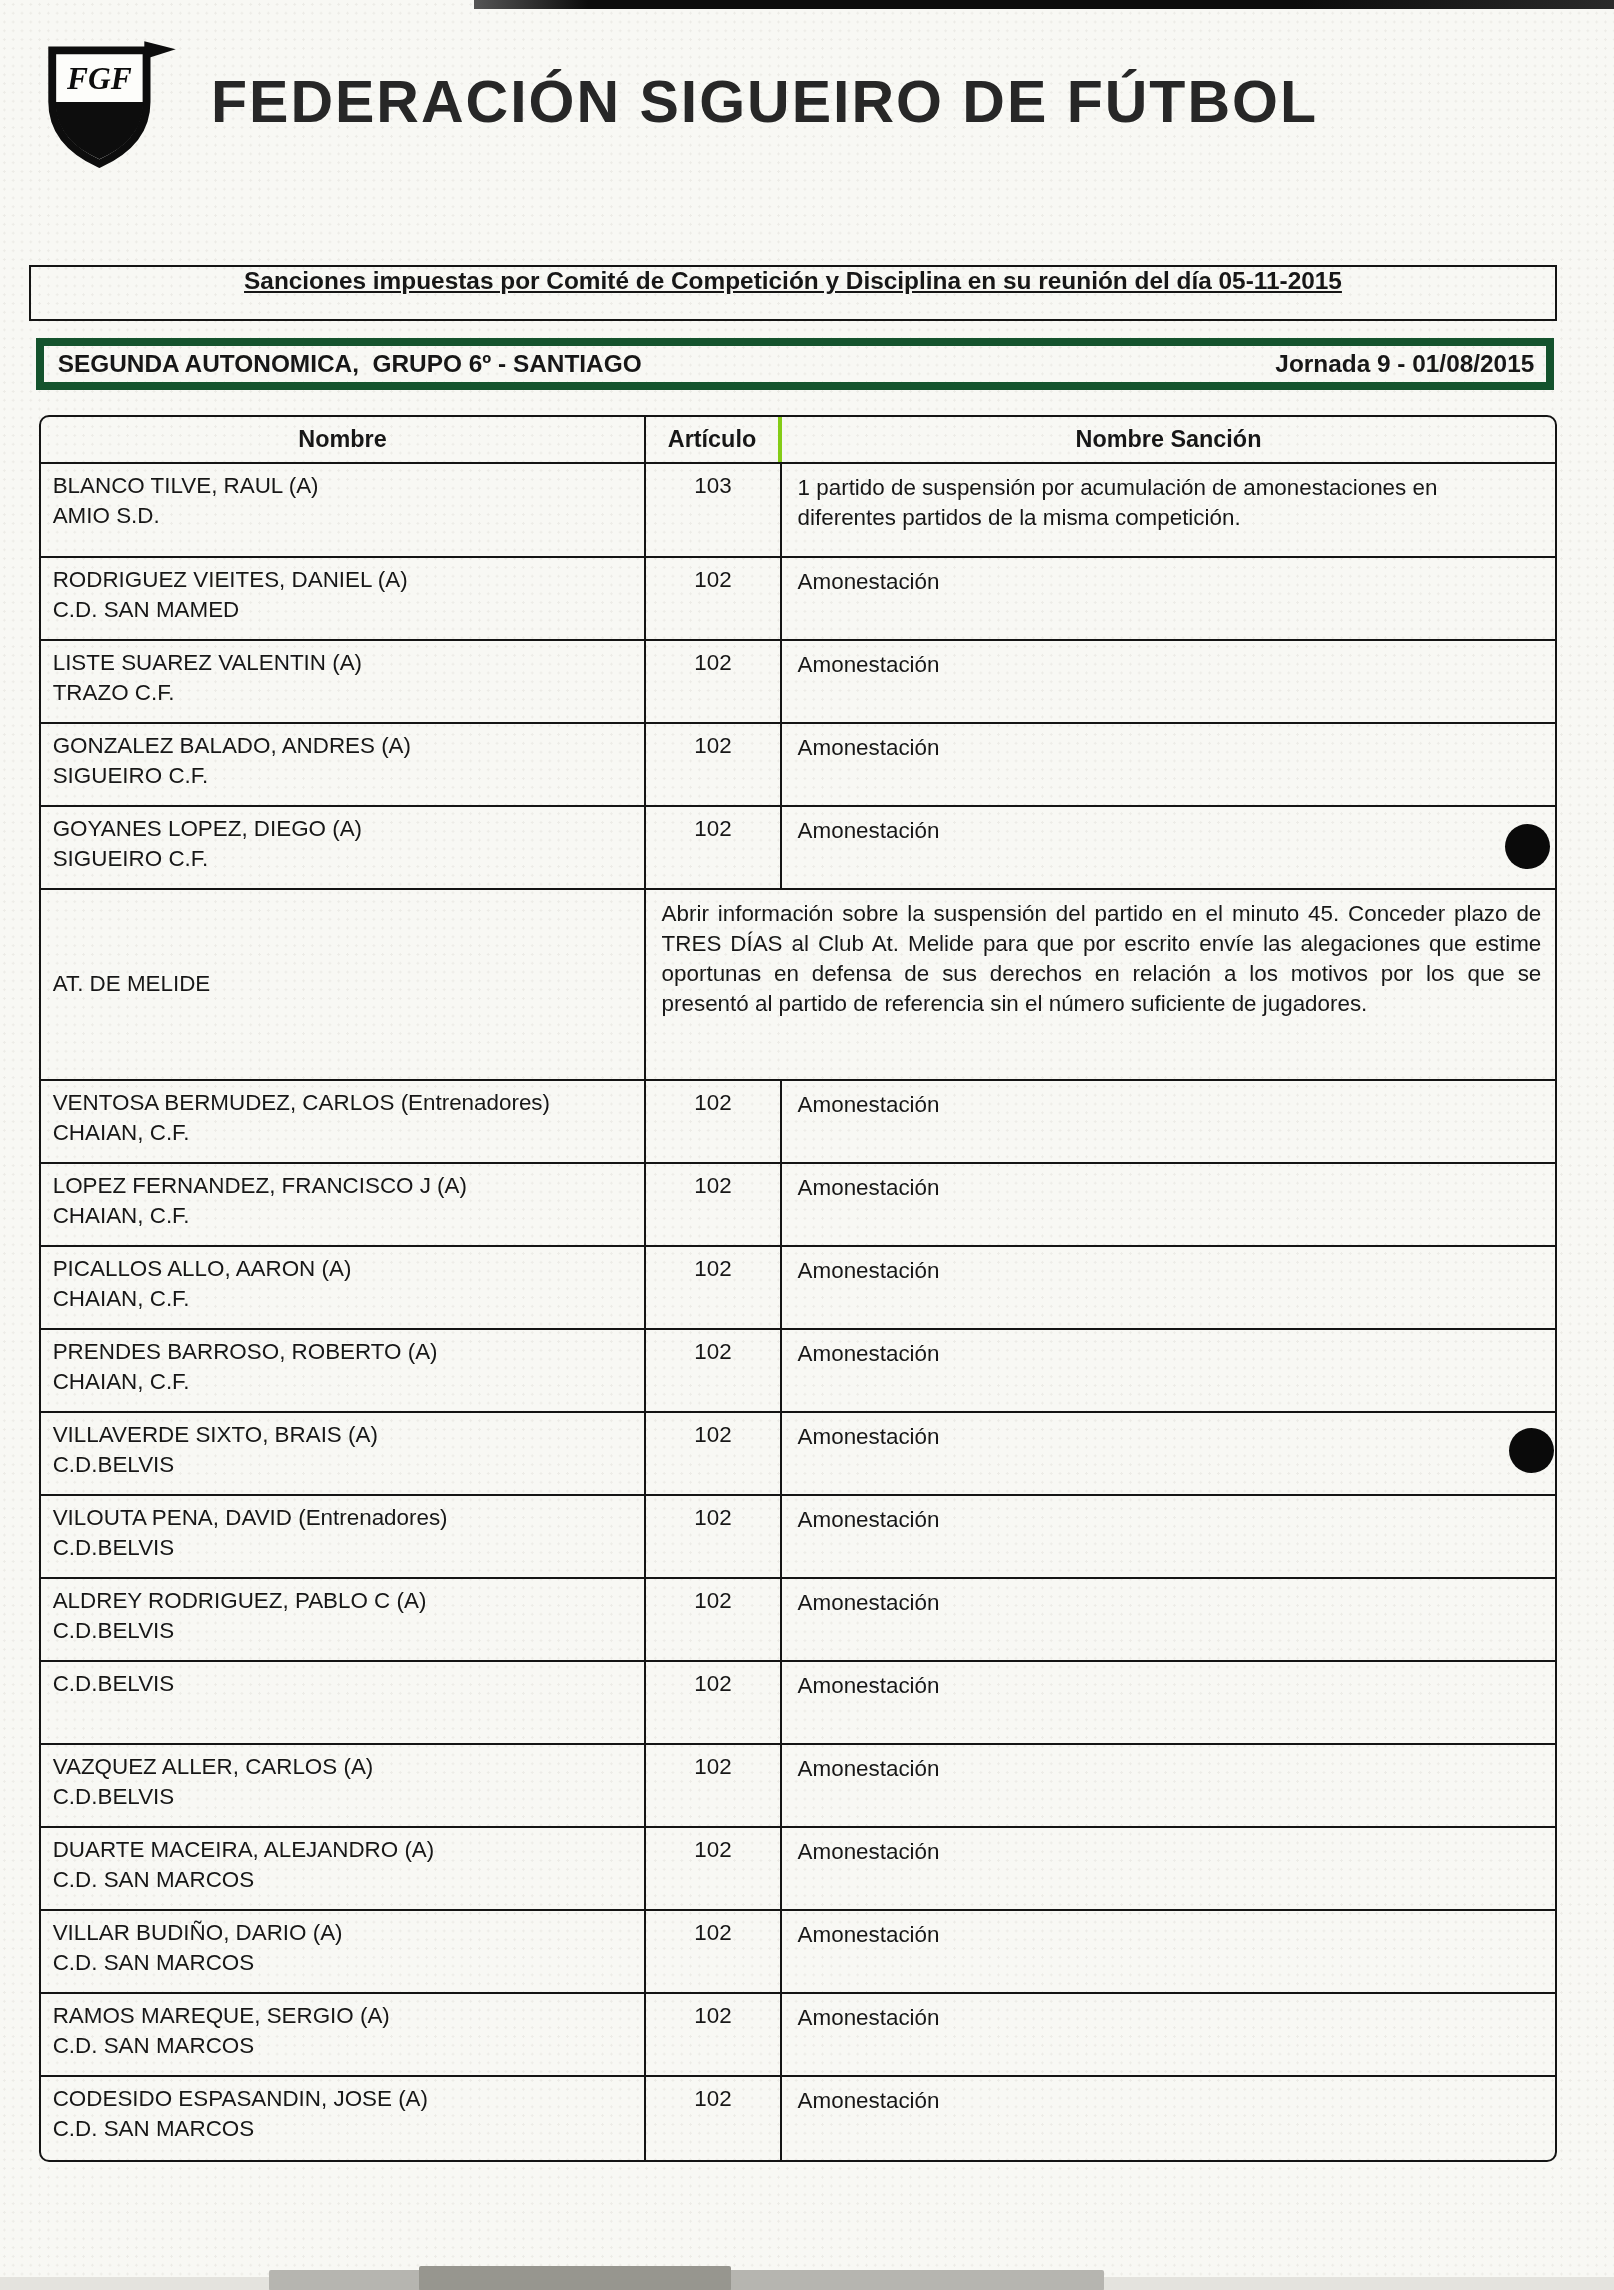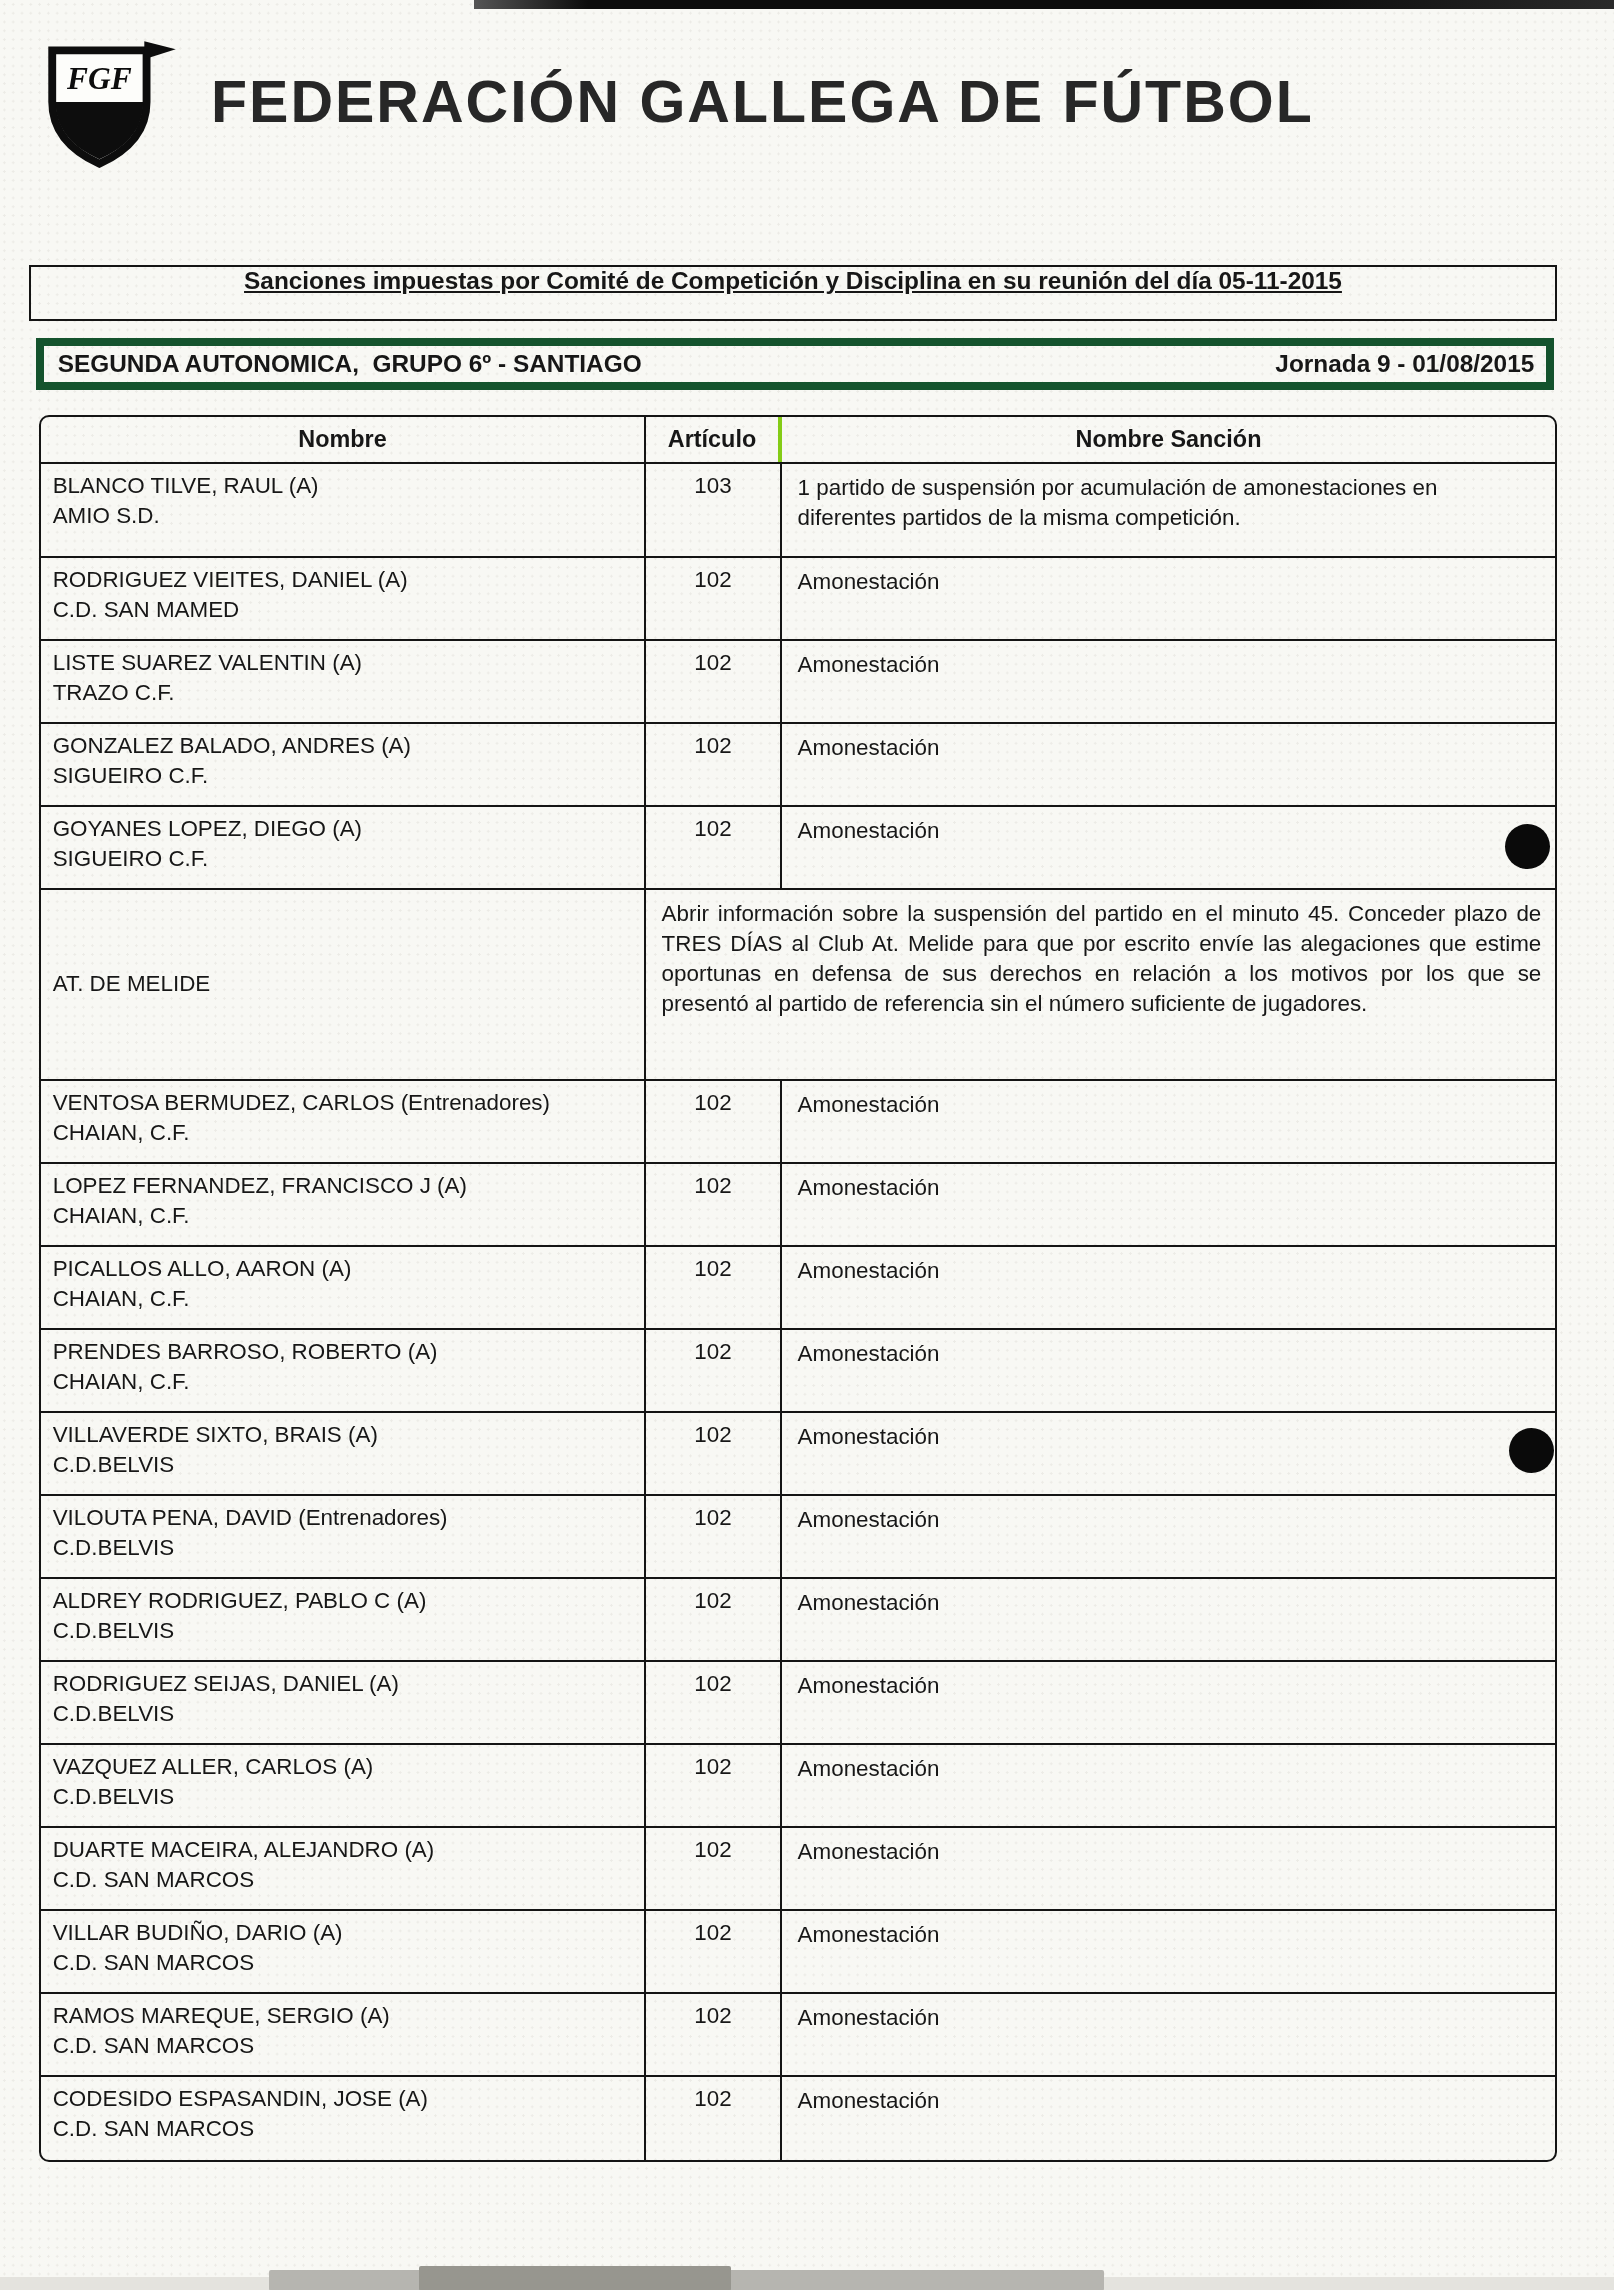--- a/index.html
+++ b/index.html
@@ -84,21 +84,21 @@
 
 <div class="scan-top"></div>
 
 <div class="header">
   <svg class="logo" viewBox="0 0 122 124" aria-hidden="true">
     <path d="M10,16 L94,16 L94,62 C94,90 76,106 52,117 C28,106 10,90 10,62 Z" fill="#fdfdfa" stroke="#0d0d0d" stroke-width="7"></path>
     <path d="M13,62 C13,88 30,103 52,113 C74,103 91,88 91,62 Z" fill="#0d0d0d"></path>
     <text x="52" y="50" text-anchor="middle" font-size="28" font-weight="bold" font-style="italic" fill="#0d0d0d" font-family="Liberation Serif, serif">FGF</text>
     <path d="M92,8 L120,15 L92,24 Z" fill="#0d0d0d"></path>
   </svg>
-  <h1 class="org-title">FEDERACIÓN GALLEGA DE FÚTBOL</h1>
+  <h1 class="org-title">FEDERACIÓN SIGUEIRO DE FÚTBOL</h1>
 </div>
 
 <div class="title-box">
   <span class="title-text">Sanciones impuestas por Comité de Competición y Disciplina en su reunión del día 05-11-2015</span>
 </div>
 
 <div class="subtitle-box">
   <span class="subtitle-left">SEGUNDA AUTONOMICA,  GRUPO 6º - SANTIAGO</span>
   <span class="subtitle-right">Jornada 9 - 01/08/2015</span>
 </div>
@@ -207,21 +207,20 @@
       <div class="trow">
         <div class="td c-name">
           <div class="nm">ALDREY RODRIGUEZ, PABLO C (A)</div>
           <div class="club">C.D.BELVIS</div>
         </div>
         <div class="td c-art">102</div>
         <div class="td c-motivo">Amonestación</div>
       </div>
       <div class="trow">
         <div class="td c-name">
-          <div class="nm">RODRIGUEZ SEIJAS, DANIEL (A)</div>
           <div class="club">C.D.BELVIS</div>
         </div>
         <div class="td c-art">102</div>
         <div class="td c-motivo">Amonestación</div>
       </div>
       <div class="trow">
         <div class="td c-name">
           <div class="nm">VAZQUEZ ALLER, CARLOS (A)</div>
           <div class="club">C.D.BELVIS</div>
         </div>

